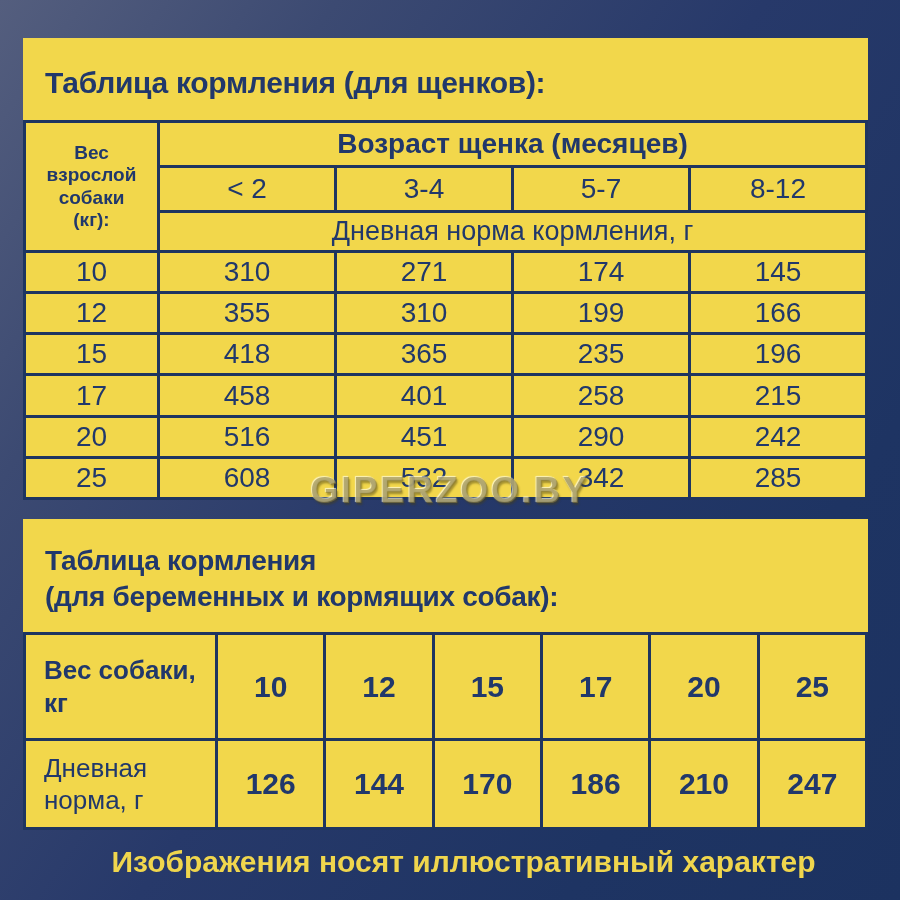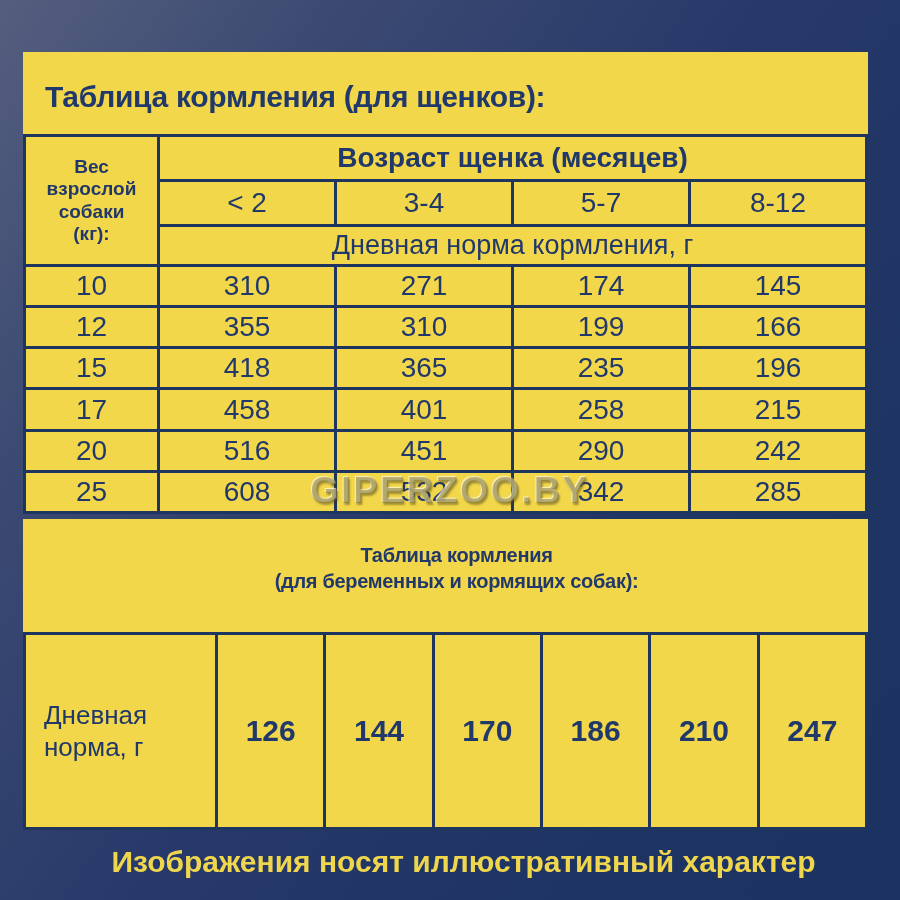--- a/index.html
+++ b/index.html
@@ -11,32 +11,32 @@
     background:linear-gradient(125deg, #545e7e 0%, #3c4a72 22%, #27396a 50%, #1e3463 78%, #1c3260 100%);
   }
   .canvas { position:absolute; inset:0; }
 
   .panel {
     position:absolute;
     left:23px;
     width:845px;
     background:#f2d74b;
   }
-  .panel-puppies { top:52px;  height:462px; }
+  .panel-puppies { top:38px;  height:462px; }
   .panel-adults  { top:519px; height:311px; }
 
   .panel-title {
     color:#21386b;
     font-weight:700;
     font-size:30px;
     letter-spacing:-0.3px;
     padding:26px 0 0 22px;
     line-height:1.28;
   }
-  .panel-adults .panel-title { font-size:20px; padding-top:24px;text-align:center; }
+  .panel-adults .panel-title { font-size:28px; padding-top:24px; }
 
   table {
     position:absolute;
     left:0; bottom:0;
     width:100%;
     border-collapse:collapse;
     table-layout:fixed;
   }
   th, td {
     border:3px solid #1e3560;
@@ -183,20 +183,29 @@
       <colgroup>
           <col class="c0">
           <col>
           <col>
           <col>
           <col>
           <col>
           <col>
         </colgroup>
       <tbody>
+        <tr class="h">
+          <th class="lbl">Вес собаки, кг</th>
+          <th>10</th>
+          <th>12</th>
+          <th>15</th>
+          <th>17</th>
+          <th>20</th>
+          <th>25</th>
+        </tr>
         <tr>
           <td class="lbl">Дневная норма, г</td>
           <td>126</td>
           <td>144</td>
           <td>170</td>
           <td>186</td>
           <td>210</td>
           <td>247</td>
         </tr>
       </tbody>

